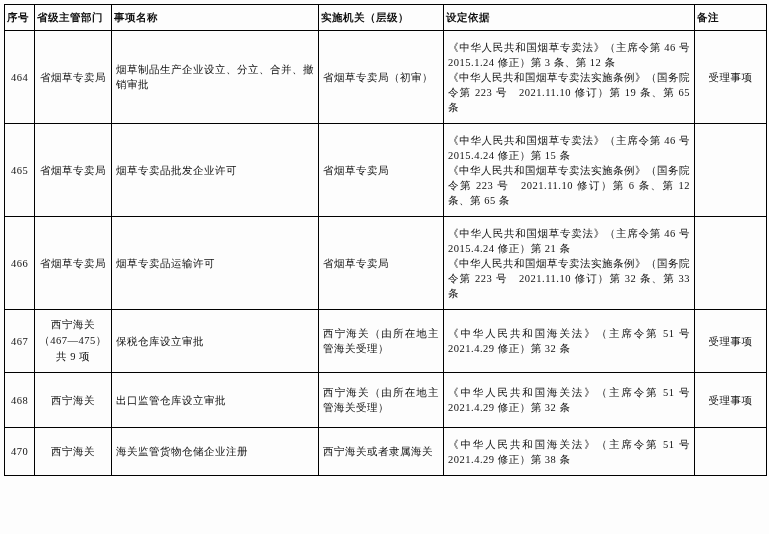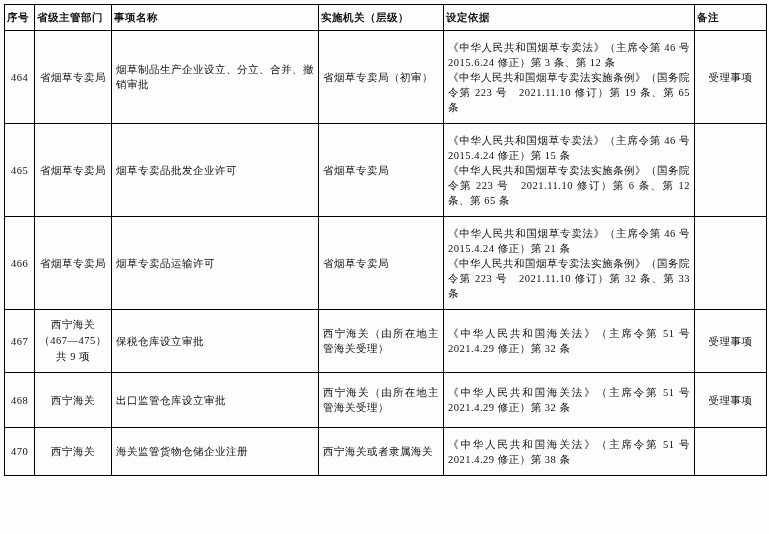--- a/index.html
+++ b/index.html
@@ -61,21 +61,21 @@
       <th>设定依据</th>
       <th>备注</th>
     </tr>
 
     <tr class="r-tall">
       <td class="seq">464</td>
       <td class="dept">省烟草专卖局</td>
       <td class="item">烟草制品生产企业设立、分立、合并、撤销审批</td>
       <td class="agency">省烟草专卖局（初审）</td>
       <td class="basis">
-        <div class="law">《中华人民共和国烟草专卖法》（主席令第 46 号　2015.6.24 修正）第 3 条、第 12 条</div>
+        <div class="law">《中华人民共和国烟草专卖法》（主席令第 46 号　2015.1.24 修正）第 3 条、第 12 条</div>
         <div class="law">《中华人民共和国烟草专卖法实施条例》（国务院令第 223 号　2021.11.10 修订）第 19 条、第 65 条</div>
       </td>
       <td class="note">受理事项</td>
     </tr>
 
     <tr class="r-tall">
       <td class="seq">465</td>
       <td class="dept">省烟草专卖局</td>
       <td class="item">烟草专卖品批发企业许可</td>
       <td class="agency">省烟草专卖局</td>

